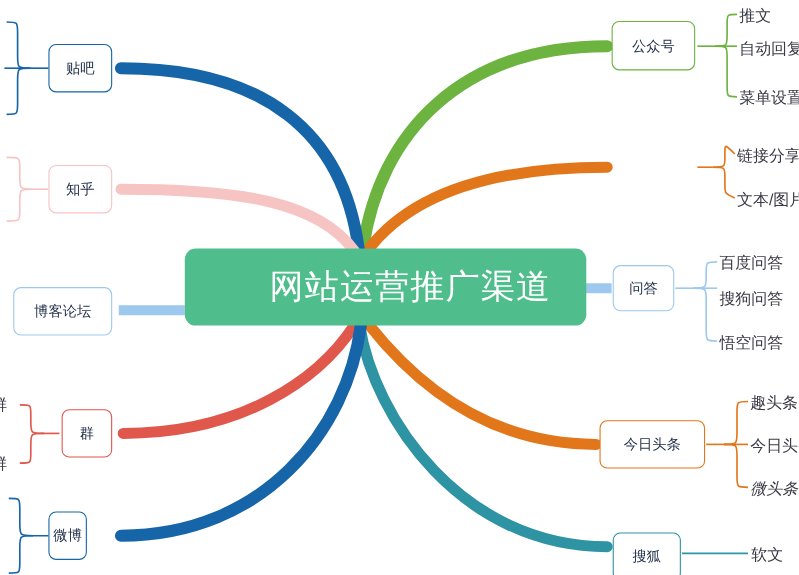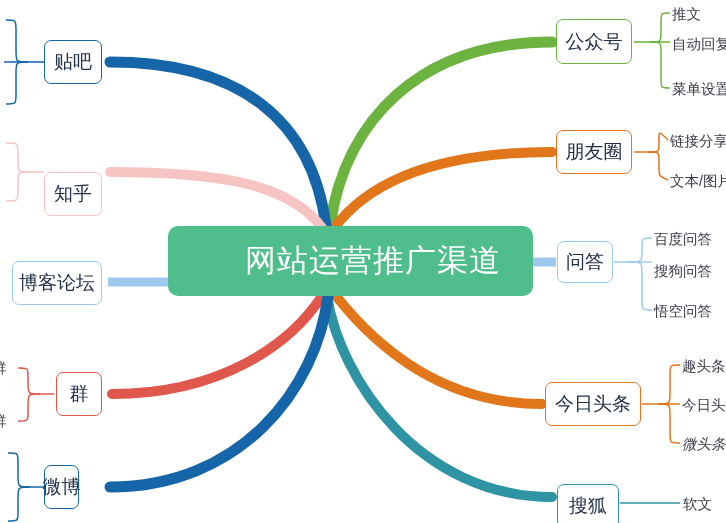--- a/index.html
+++ b/index.html
@@ -8,21 +8,21 @@
     font-family:"Liberation Sans","DejaVu Sans",sans-serif;
   }
   #stage{position:relative;width:726px;height:523px;overflow:hidden;background:#fff;}
   #wires{position:absolute;left:0;top:0;width:726px;height:523px;}
 
   .node{
     position:absolute;background:#ffffff;border:1.6px solid #888;border-radius:7px;
     display:flex;align-items:center;justify-content:center;
     color:#22304a;box-sizing:border-box;white-space:nowrap;
   }
-  .node.lvl1{font-size:19px;padding:0 10px;}
+  .node.lvl1{font-size:13px;padding:0 10px;}
 
   #central{
     position:absolute;left:168px;top:226px;width:320px;height:70px;
     background:#4fbe8c;border-radius:10px;border:none;
     display:flex;align-items:center;justify-content:center;
     color:#ffffff;font-size:31px;letter-spacing:1px;white-space:nowrap;padding-left:45px;
   }
 
   .leaf{
     position:absolute;font-size:14.5px;color:#3a3a46;white-space:nowrap;
@@ -108,31 +108,30 @@
       <path d="M 44 487 L 30 487" fill="none" stroke="#1565a8" stroke-width="1.5"></path>
       <path d="M 30 487 C 18 487 18 487 18 476 L 18 462 C 18 453 18 453 8 453" fill="none" stroke="#1565a8" stroke-width="1.5"></path>
       <path d="M 30 487 C 18 487 18 487 18 498 L 18 512 C 18 521 18 521 8 521" fill="none" stroke="#1565a8" stroke-width="1.5"></path>
     </g>
   </svg>
 
   <div id="central">网站运营推广渠道</div>
 
   <div class="node lvl1" style="left:556px;top:19px;width:76px;height:45px;border-color:#6cb33f;">公众号</div>
 
-  <div class="node lvl1" style="left:556px;top:130px;width:76px;height:44px;border-color:#e2761b;">朋友圈</div>
 
   <div class="node lvl1" style="left:557px;top:241px;width:56px;height:42px;border-color:#9dc9ef;">问答</div>
 
   <div class="node lvl1" style="left:545px;top:382px;width:96px;height:44px;border-color:#e2761b;">今日头条</div>
 
   <div class="node lvl1" style="left:557px;top:484px;width:62px;height:44px;border-color:#2e93a3;">搜狐</div>
 
   <div class="node lvl1" style="left:44px;top:40px;width:58px;height:44px;border-color:#1565a8;">贴吧</div>
 
-  <div class="node lvl1" style="left:44px;top:150px;width:58px;height:44px;border-color:#f7c4c4;margin-top:22px;">知乎</div>
+  <div class="node lvl1" style="left:44px;top:150px;width:58px;height:44px;border-color:#f7c4c4;">知乎</div>
 
   <div class="node lvl1" style="left:12px;top:261px;width:90px;height:44px;border-color:#9dc9ef;">博客论坛</div>
 
   <div class="node lvl1" style="left:56px;top:372px;width:46px;height:44px;border-color:#e0574c;">群</div>
 
   <div class="node lvl1" style="left:44px;top:465px;width:35px;height:44px;border-color:#1565a8;">微博</div>
 
   <div class="leaf right" style="left:672px;top:5px;">推文</div>
   <div class="leaf right" style="left:672px;top:35px;">自动回复</div>
   <div class="leaf right" style="left:672px;top:80px;">菜单设置</div>

